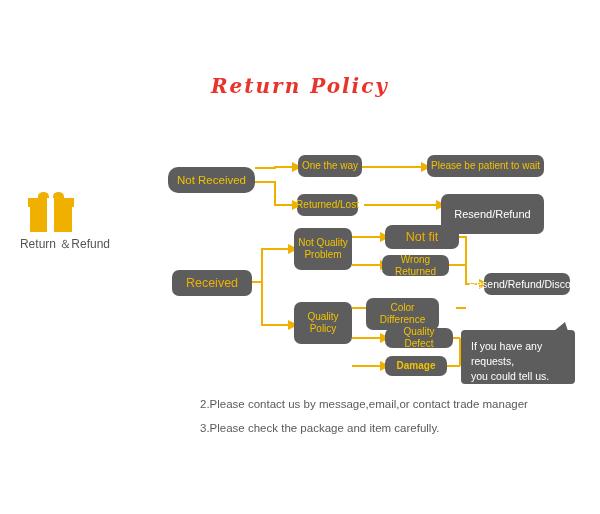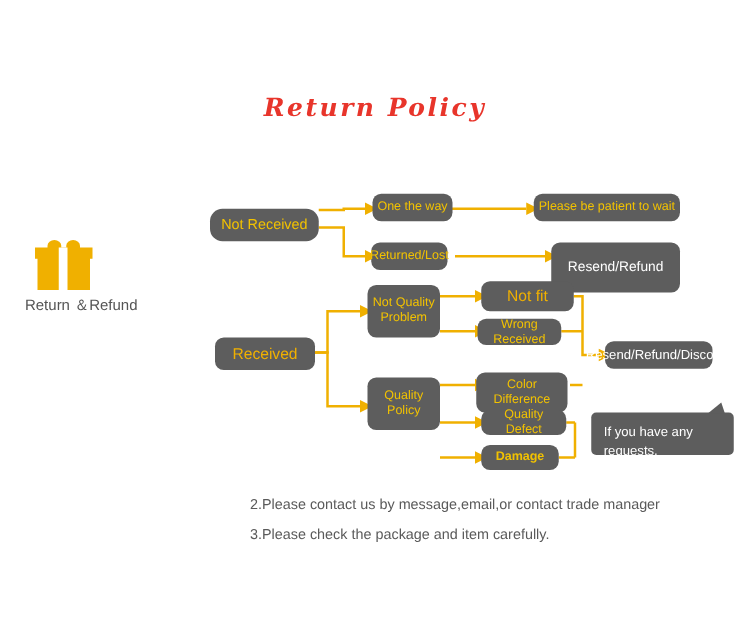--- a/index.html
+++ b/index.html
@@ -214,31 +214,31 @@
   <div class="node white" style="left:441px; top:194px; width:103px; height:40px;">Resend/Refund</div>
 
   <div class="node big" style="left:172px; top:270px; width:80px; height:26px;">Received</div>
 
   <div class="node" style="left:294px; top:228px; width:58px; height:42px;">Not Quality Problem</div>
 
   <div class="node" style="left:294px; top:302px; width:58px; height:42px;">Quality Policy</div>
 
   <div class="node big" style="left:385px; top:225px; width:74px; height:24px;">Not fit</div>
 
-  <div class="node" style="left:382px; top:255px; width:67px; height:21px;">Wrong Received</div>
-
-  <div class="node" style="left:381px; top:298px; width:73px; height:32px;">Color Difference</div>
+  <div class="node" style="left:382px; top:255px; width:67px; height:21px;">Wrong Returned</div>
+
+  <div class="node" style="left:366px; top:298px; width:73px; height:32px;">Color Difference</div>
 
   <div class="node" style="left:385px; top:328px; width:68px; height:20px;">Quality Defect</div>
 
   <div class="node" style="left:385px; top:356px; width:62px; height:20px;font-weight:bold;">Damage</div>
 
   <div class="node white" style="left:484px; top:273px; width:86px; height:22px; font-size:10.5px;">Resend/Refund/Discount</div>
 
-  <div class="callout" style="left:473px; top:330px; width:114px; height:34px;">
+  <div class="callout" style="left:461px; top:330px; width:114px; height:54px;">
     <div class="fold"></div>
     <div>If you have any requests,</div>
     <div>you could tell us.</div>
   </div>
 
   <div class="notes">
     <div>2.Please contact us by message,email,or contact trade manager</div>
     <div>3.Please check the package and item carefully.</div>
   </div>
 

